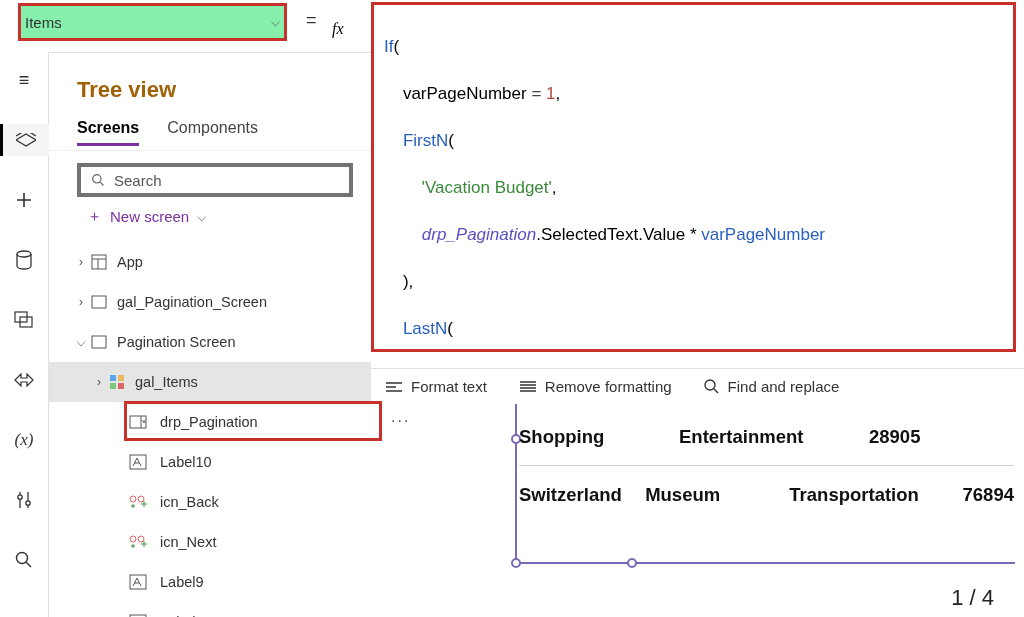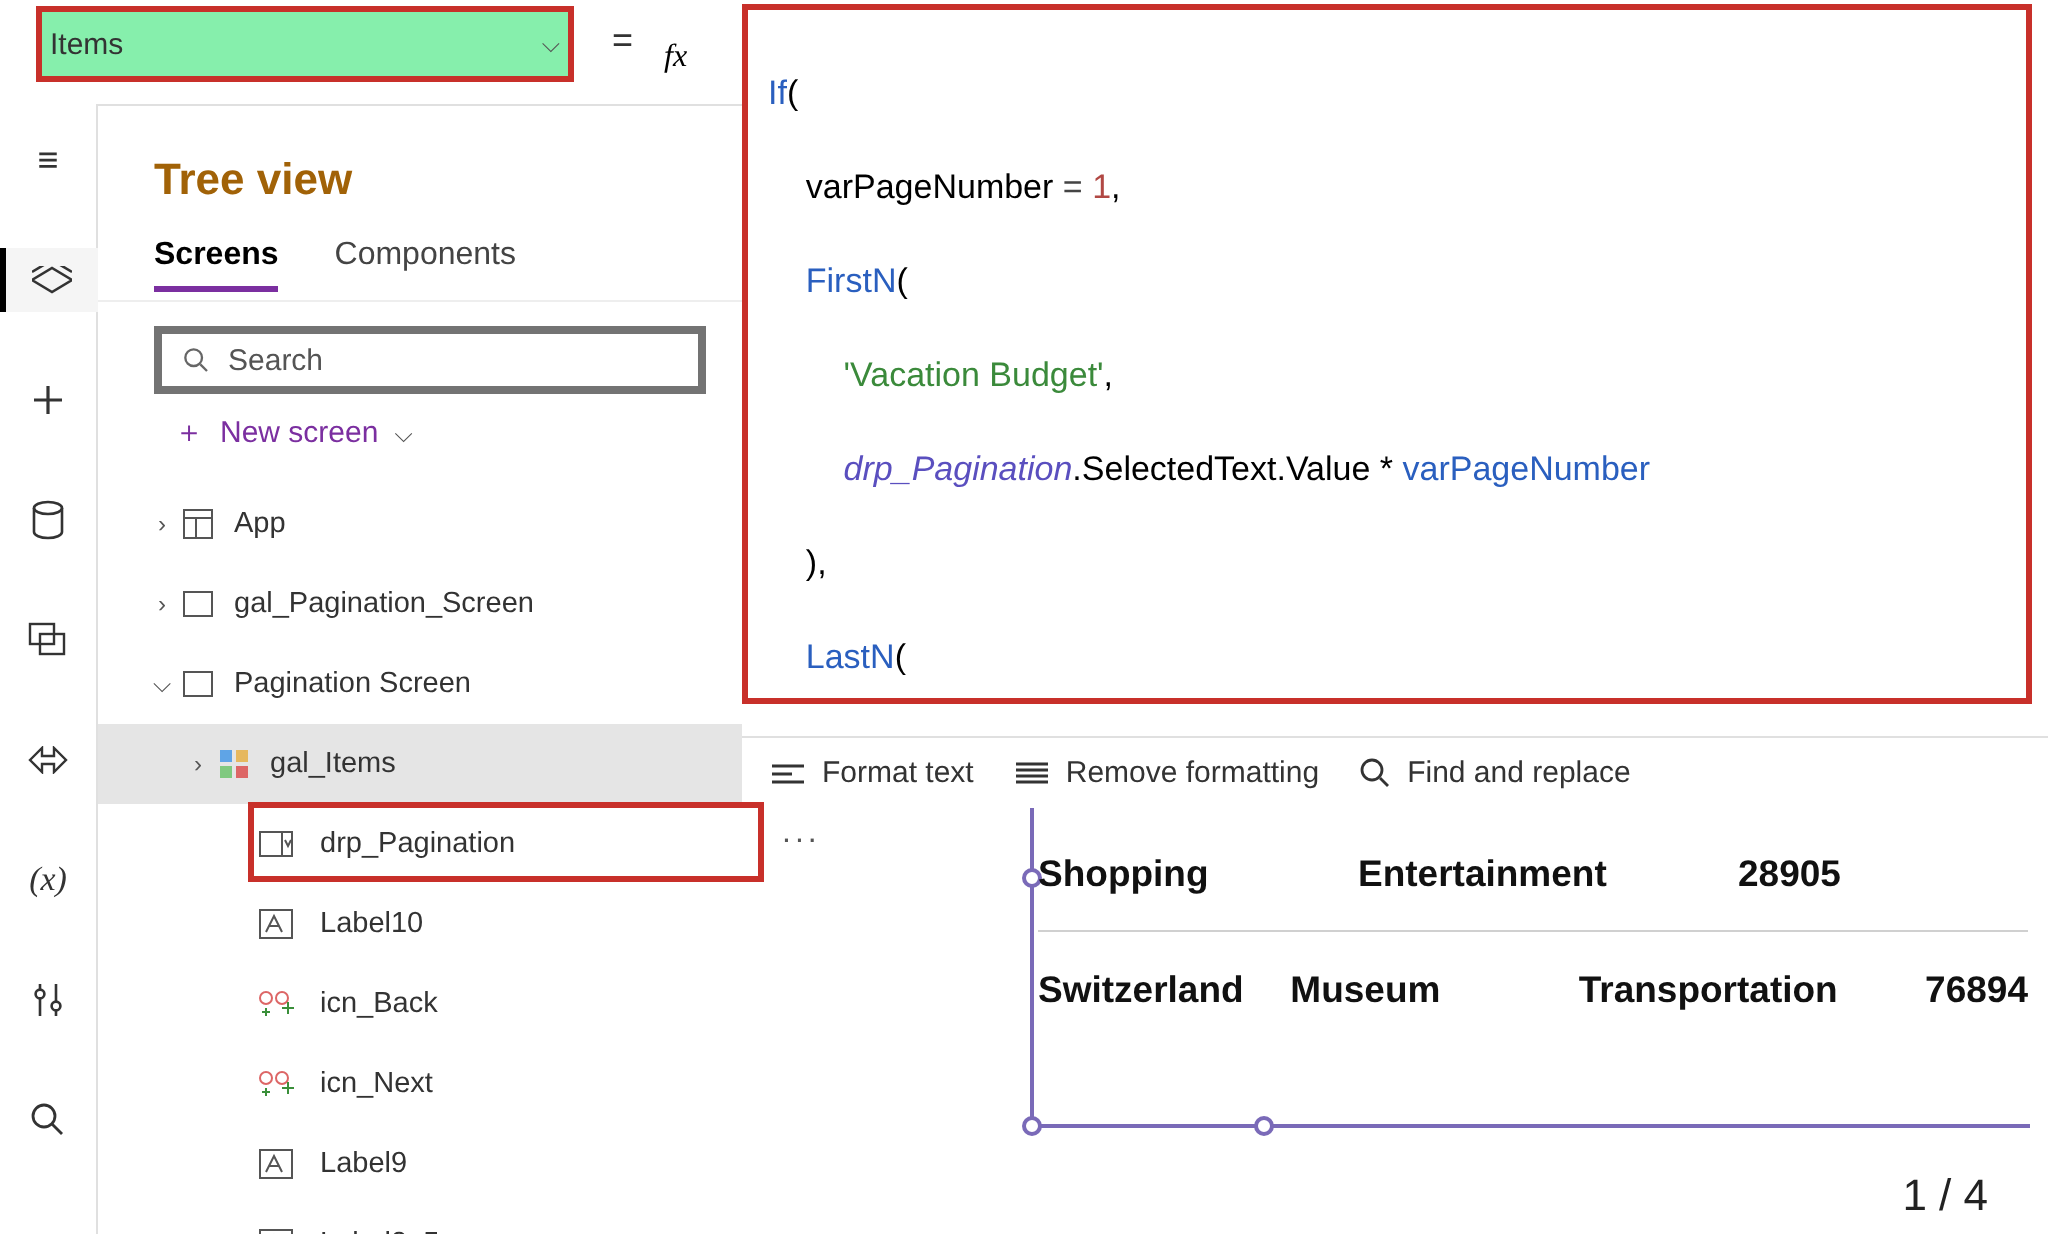--- a/index.html
+++ b/index.html
@@ -35,21 +35,21 @@
 .ellipsis { position: absolute; left: 342px; top: 355px; font-size: 16px; color: #555; letter-spacing: 2px; }
 
 .formula-box { position: absolute; top: 2px; left: 371px; right: 8px; height: 350px; border: 3px solid #c8302a; background: #fff; padding: 6px 10px; font-family: Consolas, "Courier New", monospace; font-size: 17px; line-height: 23.5px; white-space: pre; overflow: hidden; }
 .k-blue { color: #2a5fbf; }
 .k-red { color: #b14844; }
 .k-green { color: #3b8a3b; }
 .k-purple { color: #5a4fbf; }
 .k-gray { color: #444; }
 .formula-line { position: relative; }
 
-.toolbar2 { position: absolute; top: 368px; left: 371px; right: 0; height: 36px; border-top: 1px solid #e0e0e0; display: flex; align-items: center; gap: 20px; padding-left: 14px; font-size: 15px; color: #333; }
+.toolbar2 { position: absolute; top: 368px; left: 371px; right: 0; height: 36px; border-top: 1px solid #e0e0e0; display: flex; align-items: center; gap: 32px; padding-left: 14px; font-size: 15px; color: #333; }
 .toolbar2 .tb-item { display: flex; align-items: center; gap: 8px; cursor: pointer; }
 
 .canvas { position: absolute; top: 404px; left: 495px; right: 0; bottom: 0; }
 .canvas-border { position: absolute; left: 20px; top: 0; width: 500px; border-left: 2px solid #7a6ab8; border-bottom: 2px solid #7a6ab8; height: 160px; }
 .handle { width: 10px; height: 10px; background: #fff; border: 2px solid #7a6ab8; border-radius: 50%; position: absolute; }
 .grid-rows { position: absolute; left: 24px; top: 4px; right: 10px; font-size: 18.5px; color: #111; }
 .grid-rows .grow { display: flex; height: 58px; align-items: center; border-bottom: 1px solid #d0d0d0; }
 .grid-rows .grow:last-child { border-bottom: none; }
 .gc1 { width: 140px; font-weight: 600; }
 .gc2 { width: 160px; font-weight: 600; }

